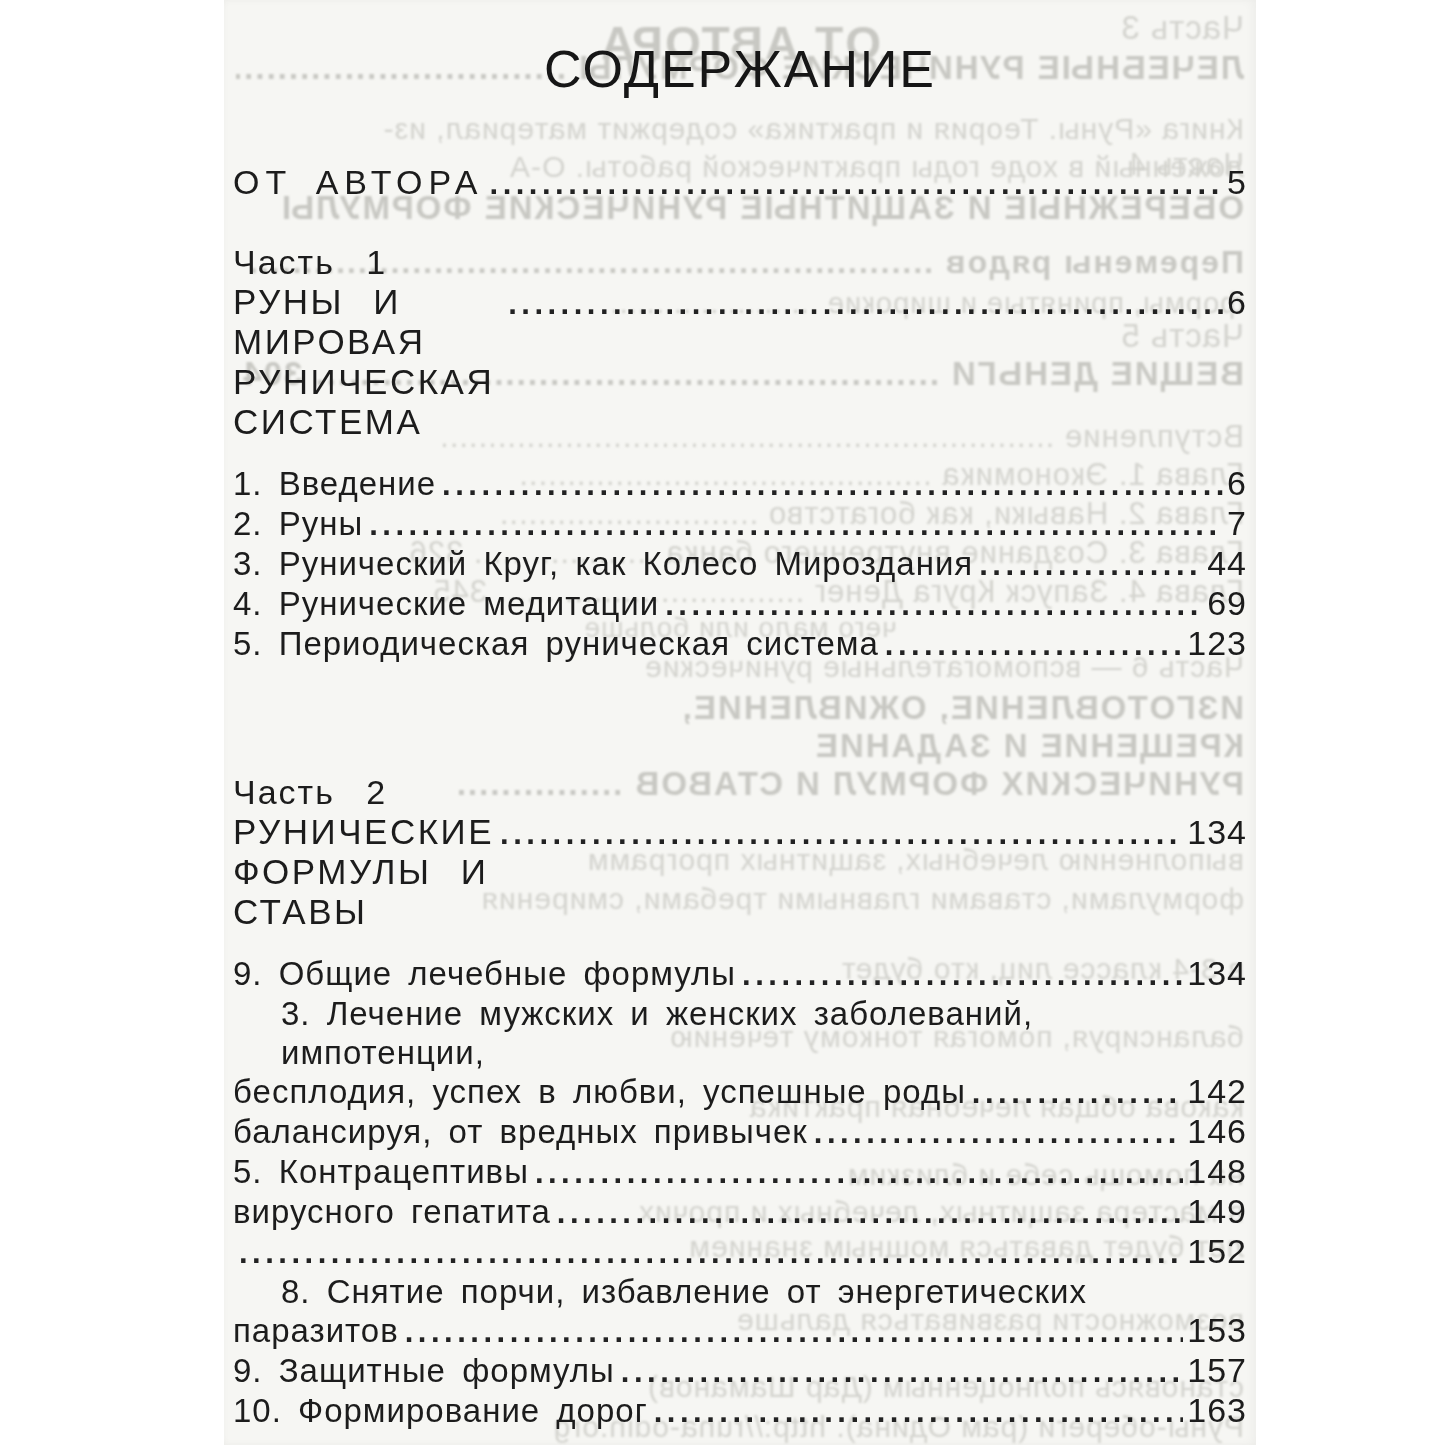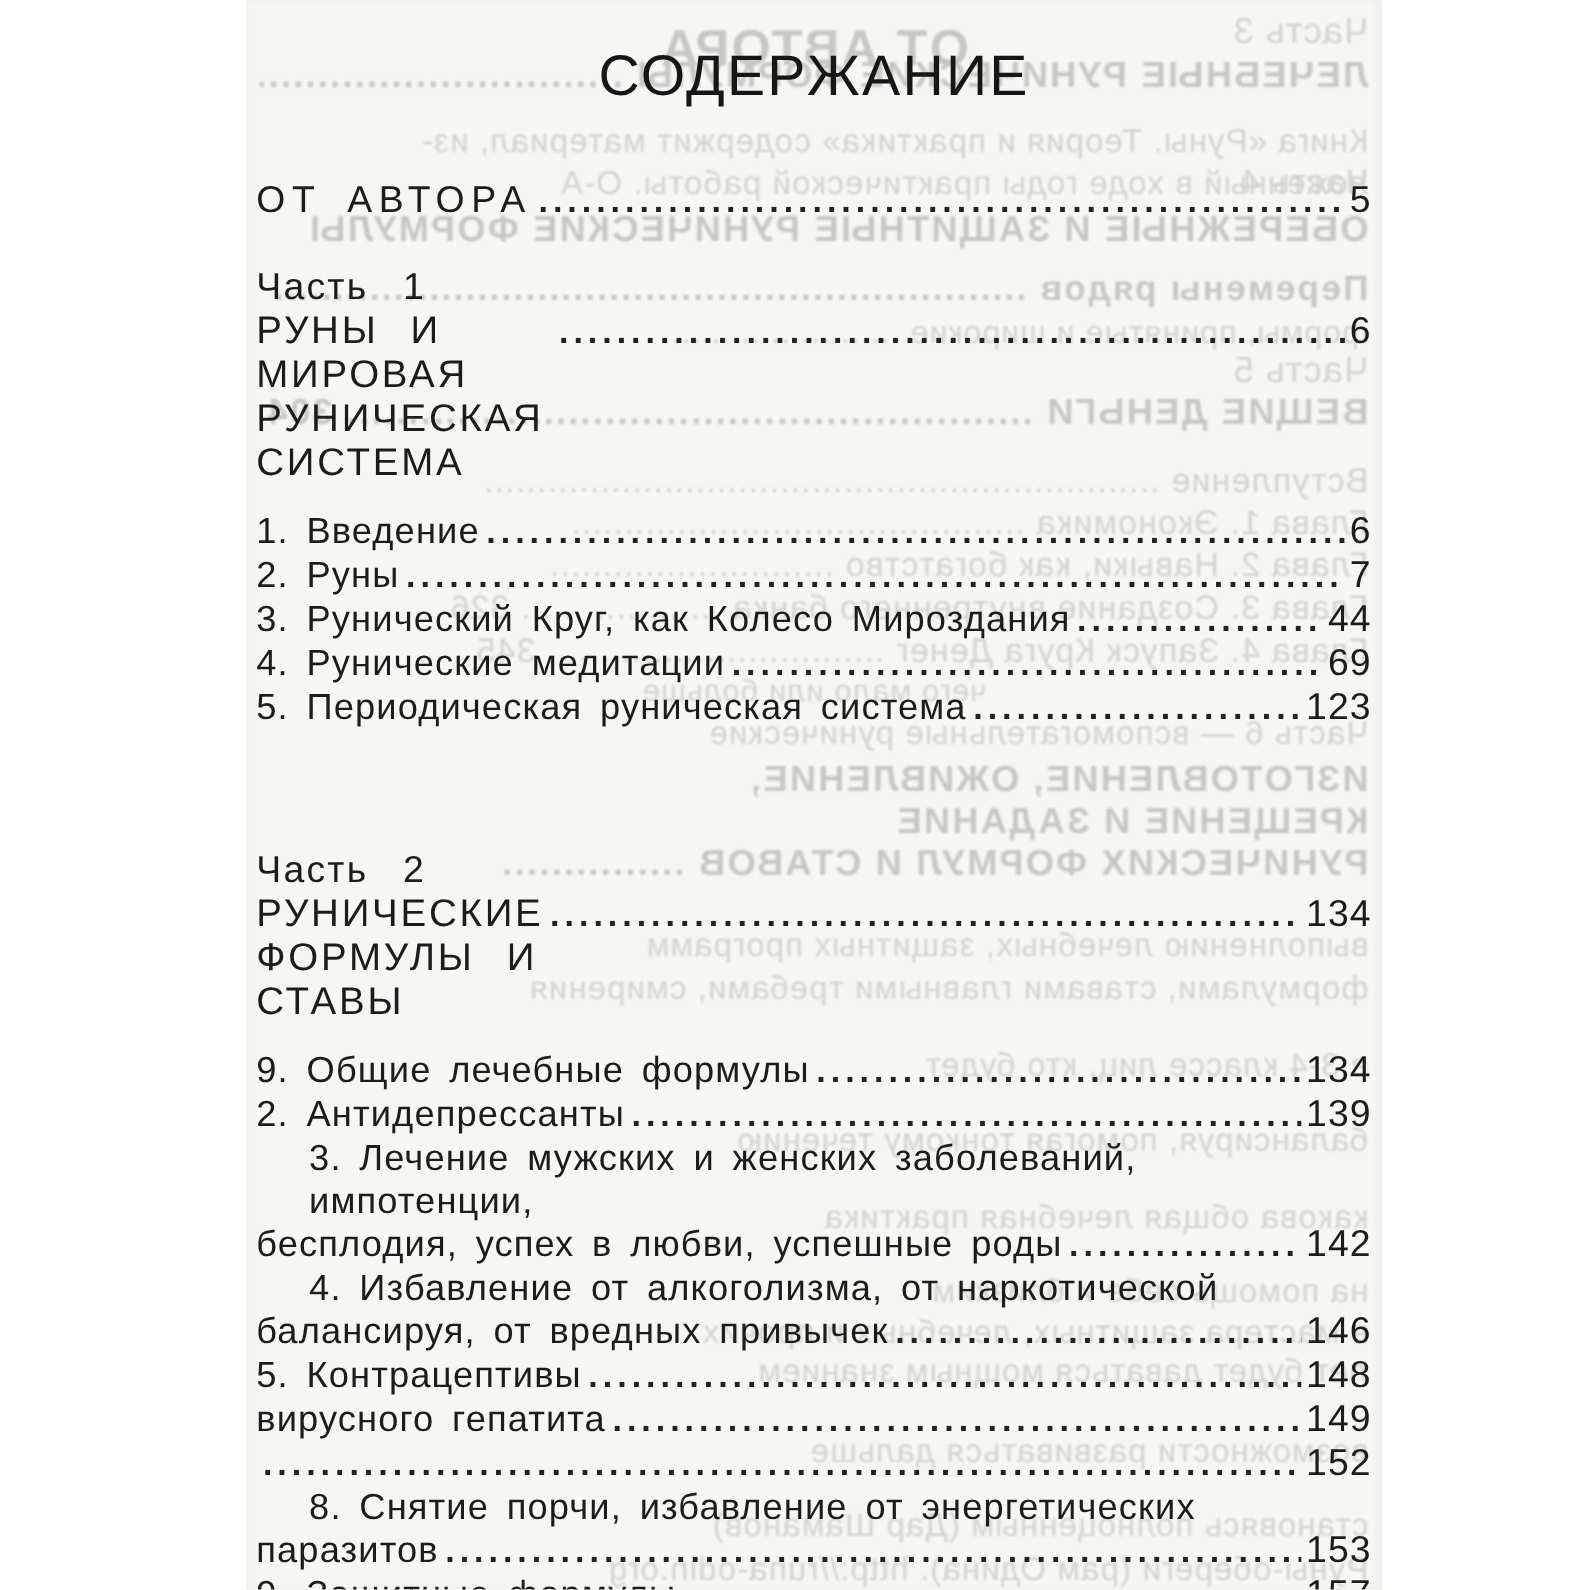--- a/index.html
+++ b/index.html
@@ -148,35 +148,27 @@
           <div class="row k-heading">
             <span class="t">РУНИЧЕСКИЕ ФОРМУЛЫ И СТАВЫ</span>
             <span class="leader"></span>
             <span class="pg">134</span>
           </div>
           <div class="row k-entry-first">
             <span class="t">9. Общие лечебные формулы</span>
             <span class="leader"></span>
             <span class="pg">134</span>
           </div>
-          <div class="row k-entry">
-            <span class="t">2. Антидепрессанты</span>
-            <span class="leader"></span>
-            <span class="pg">139</span>
-          </div>
           <div class="row k-open">
             <span class="t">3. Лечение мужских и женских заболеваний, импотенции,</span>
           </div>
           <div class="row k-cont">
             <span class="t">бесплодия, успех в любви, успешные роды</span>
             <span class="leader"></span>
             <span class="pg">142</span>
-          </div>
-          <div class="row k-open">
-            <span class="t">4. Избавление от алкоголизма, от наркотической</span>
           </div>
           <div class="row k-cont">
             <span class="t">балансируя, от вредных привычек</span>
             <span class="leader"></span>
             <span class="pg">146</span>
           </div>
           <div class="row k-entry">
             <span class="t">5. Контрацептивы</span>
             <span class="leader"></span>
             <span class="pg">148</span>

